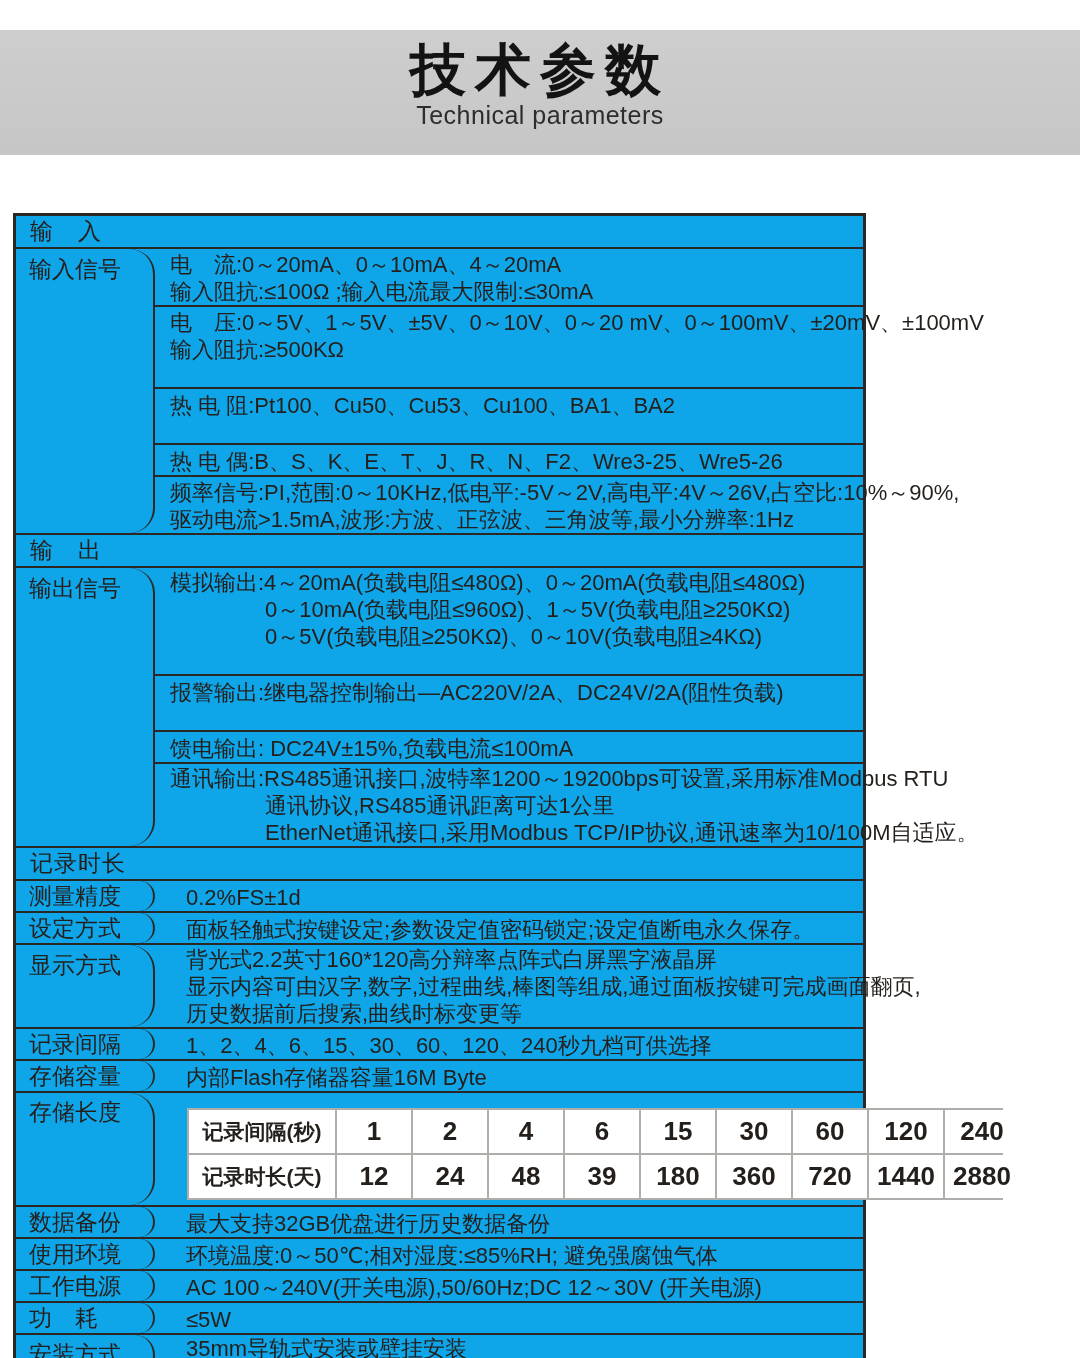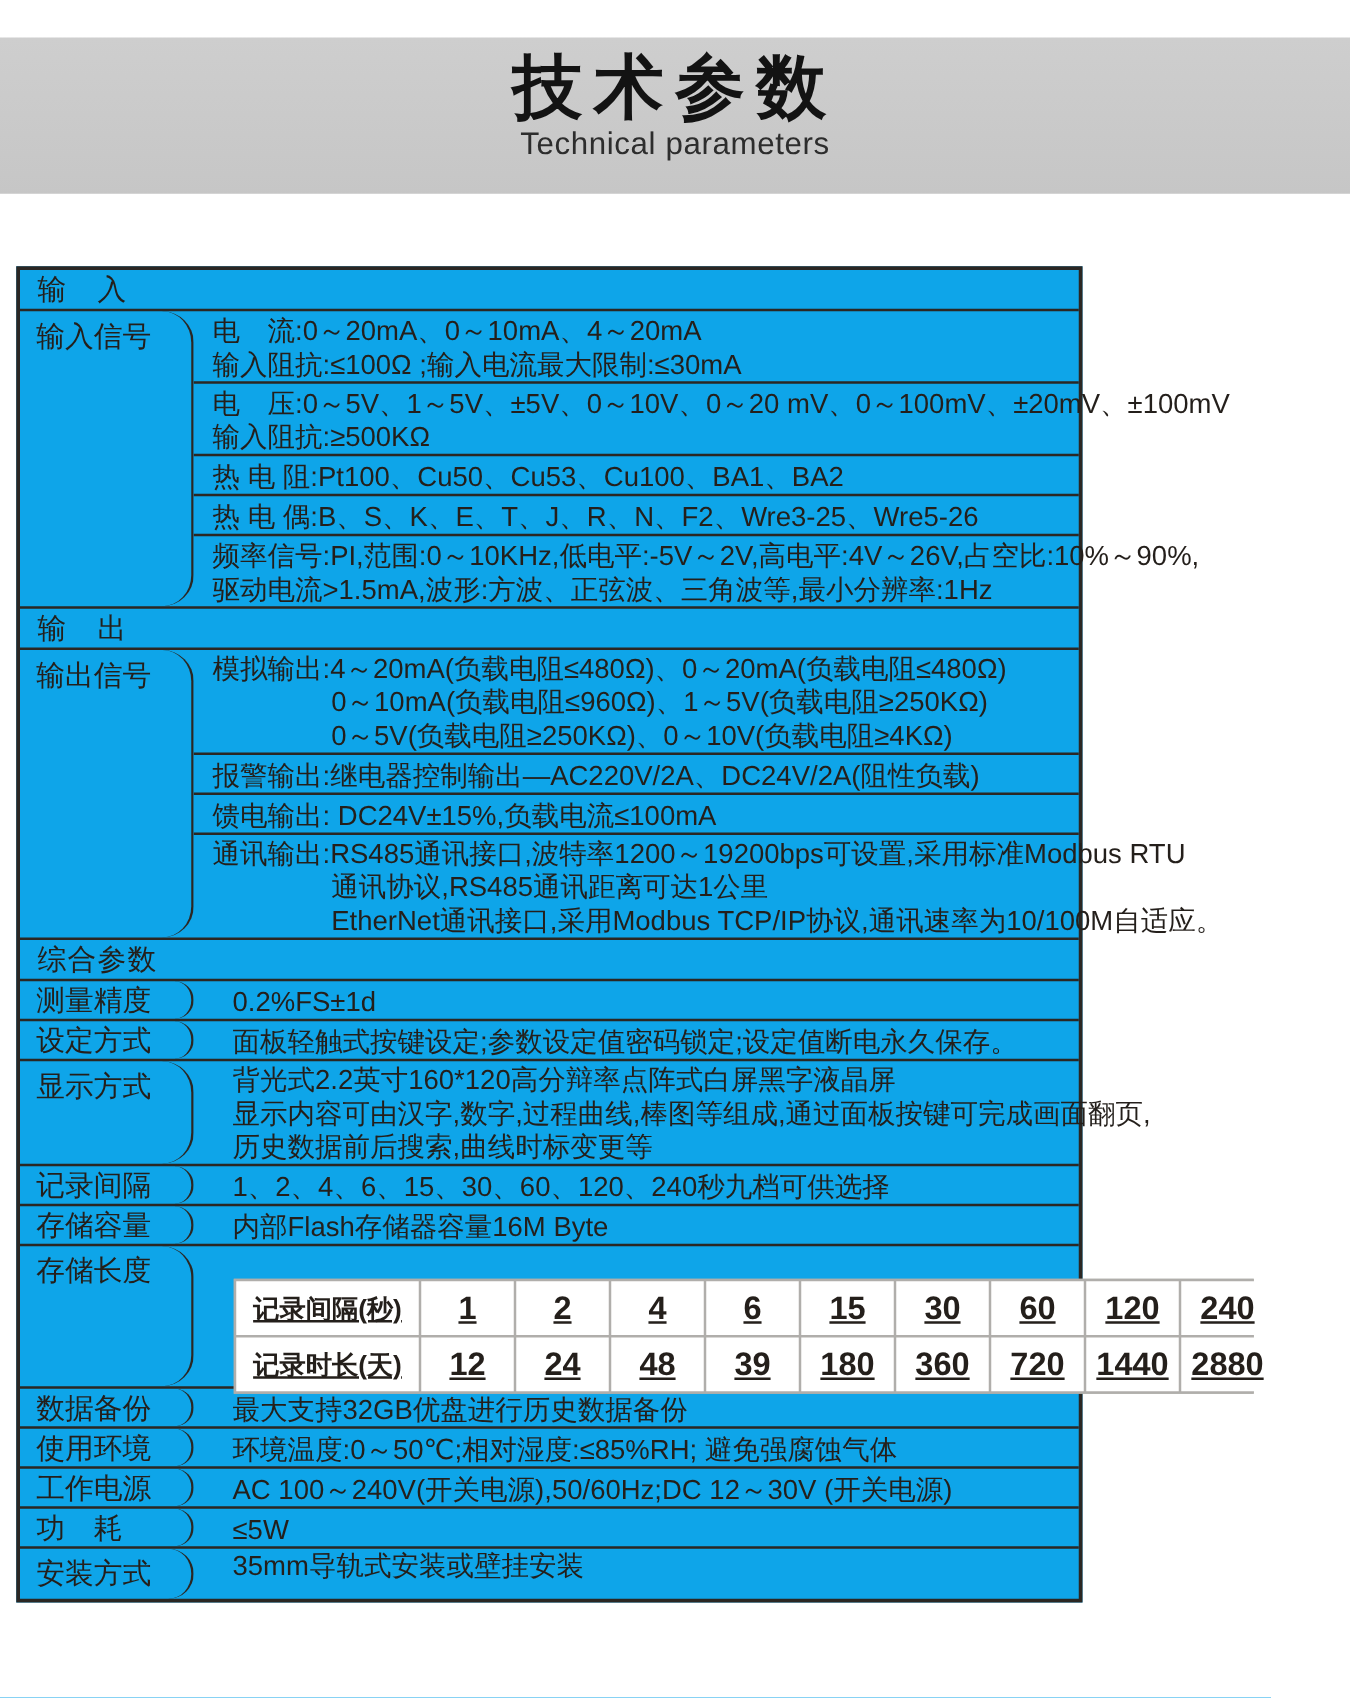--- a/index.html
+++ b/index.html
@@ -33,21 +33,21 @@
   .cell-label{
     width:139px;flex:0 0 139px;border-right:2px solid #2b2723;
     display:flex;align-items:center;padding-left:13px;box-sizing:border-box;
     font-size:23px;
     border-radius:25px;
   }
   .cell-label.top{align-items:flex-start;padding-top:5px;}
   .cell-content{flex:1;min-width:0;display:flex;flex-direction:column;justify-content:center;}
   .subrow{display:flex;flex-direction:column;justify-content:flex-end;}
   .subrow + .subrow{border-top:2px solid #2b2723;}
-  .h1{height:30px;}
+  .h1{height:30px;margin-top:24px;}
   .h2{height:56px;}
   .h3{height:82px;}
   .kv .cell-content{padding:16px;}
   .line{
     padding-left:15px;font-size:22px;line-height:27px;white-space:nowrap;
   }
   .indent{padding-left:110px;}
   .row.kv{min-height:30px;}
   .row.kv .cell-content{justify-content:center;}
   .r-single{height:30px;}
@@ -126,21 +126,21 @@
       </div>
       <div class="subrow h3">
         <div class="line">通讯输出:RS485通讯接口,波特率1200～19200bps可设置,采用标准Modbus RTU</div>
         <div class="line indent">通讯协议,RS485通讯距离可达1公里</div>
         <div class="line indent">EtherNet通讯接口,采用Modbus TCP/IP协议,通讯速率为10/100M自适应。</div>
       </div>
     </div>
   </div>
 
   <div class="row sec">
-    <span class="sec-label">综合参数</span>
+    <span class="sec-label">记录时长</span>
   </div>
 
   <div class="row kv r-single">
     <div class="cell-label">测量精度</div>
     <div class="cell-content">
       <div class="line">0.2%FS±1d</div>
     </div>
   </div>
 
   <div class="row kv r-single">
@@ -168,21 +168,21 @@
 
   <div class="row kv r-single">
     <div class="cell-label">存储容量</div>
     <div class="cell-content">
       <div class="line">内部Flash存储器容量16M Byte</div>
     </div>
   </div>
 
   <div class="row kv r-storage">
     <div class="cell-label">存储长度</div>
-    <div class="cell-content" style="justify-content:flex-start;text-decoration:underline;">
+    <div class="cell-content" style="justify-content:center;">
       <div class="inner-table">
         <div class="it-cell it-head">记录间隔(秒)</div>
         <div class="it-cell it-num">1</div>
         <div class="it-cell it-num">2</div>
         <div class="it-cell it-num">4</div>
         <div class="it-cell it-num">6</div>
         <div class="it-cell it-num">15</div>
         <div class="it-cell it-num">30</div>
         <div class="it-cell it-num">60</div>
         <div class="it-cell it-num">120</div>

